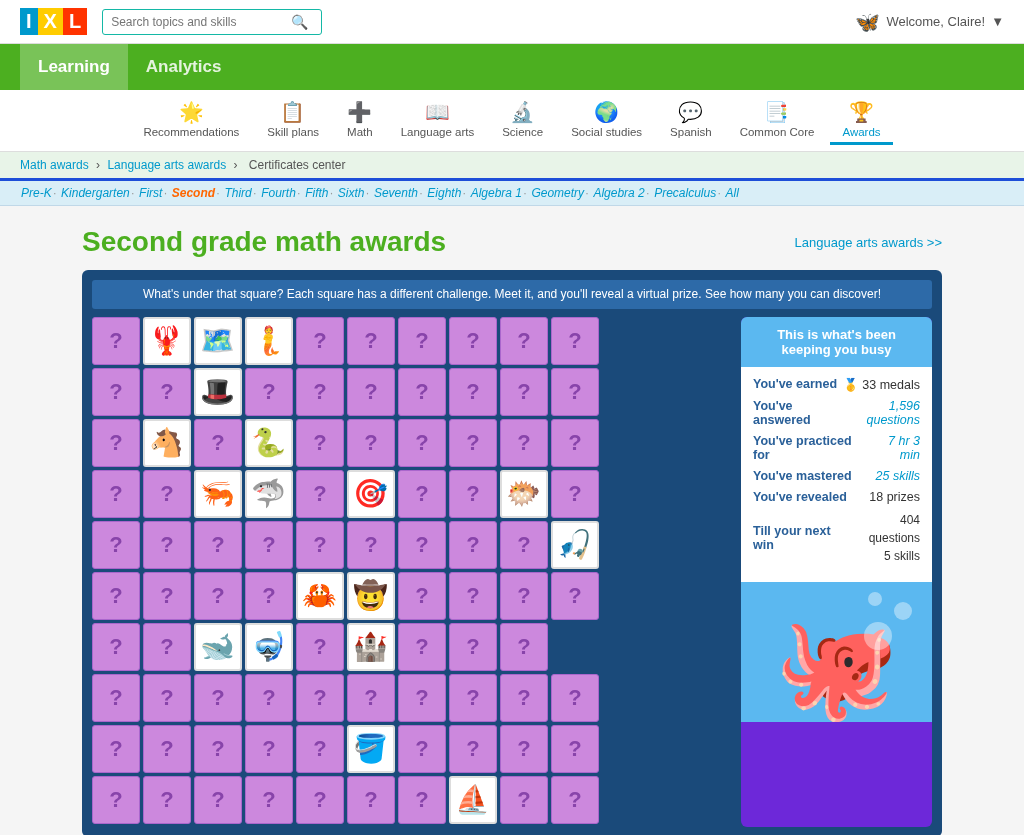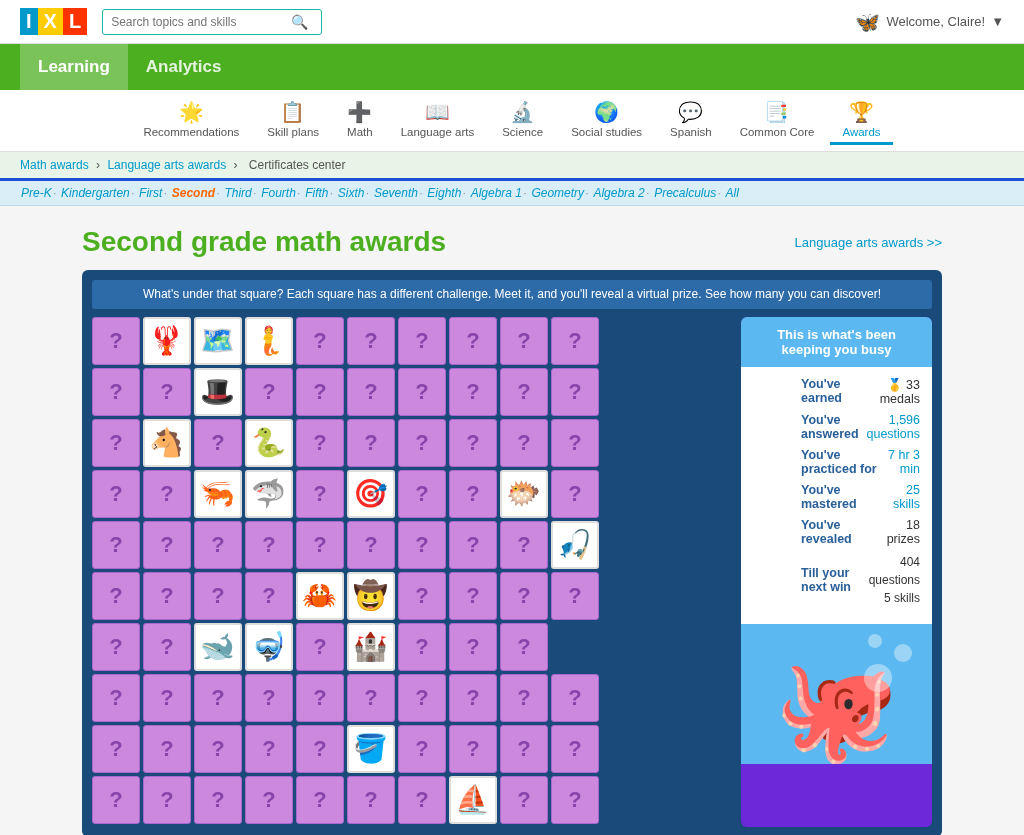--- a/index.html
+++ b/index.html
@@ -211,25 +211,24 @@
     .stats-body {
       background: white;
       padding: 10px 12px;
     }
     .stat-row {
       display: flex;
       justify-content: space-between;
       align-items: center;
       margin-bottom: 7px;
       font-size: 12.5px;
-      margin-left: 48px;
     }
     .stat-label { color: #2a6099; font-weight: bold; }
     .stat-value { color: #333; text-align: right; }
-    .stat-value a { color: #0099cc; text-decoration: none; }
+    .stat-value a { color: #0099cc; text-decoration: none; font-style: italic; }
     .till-win { color: #333; font-size: 12px; line-height: 1.5; }
     .octopus-area {
       background: #5bb8f0;
       height: 140px;
       display: flex;
       align-items: flex-end;
       justify-content: center;
       padding-bottom: 5px;
       position: relative;
       overflow: hidden;

